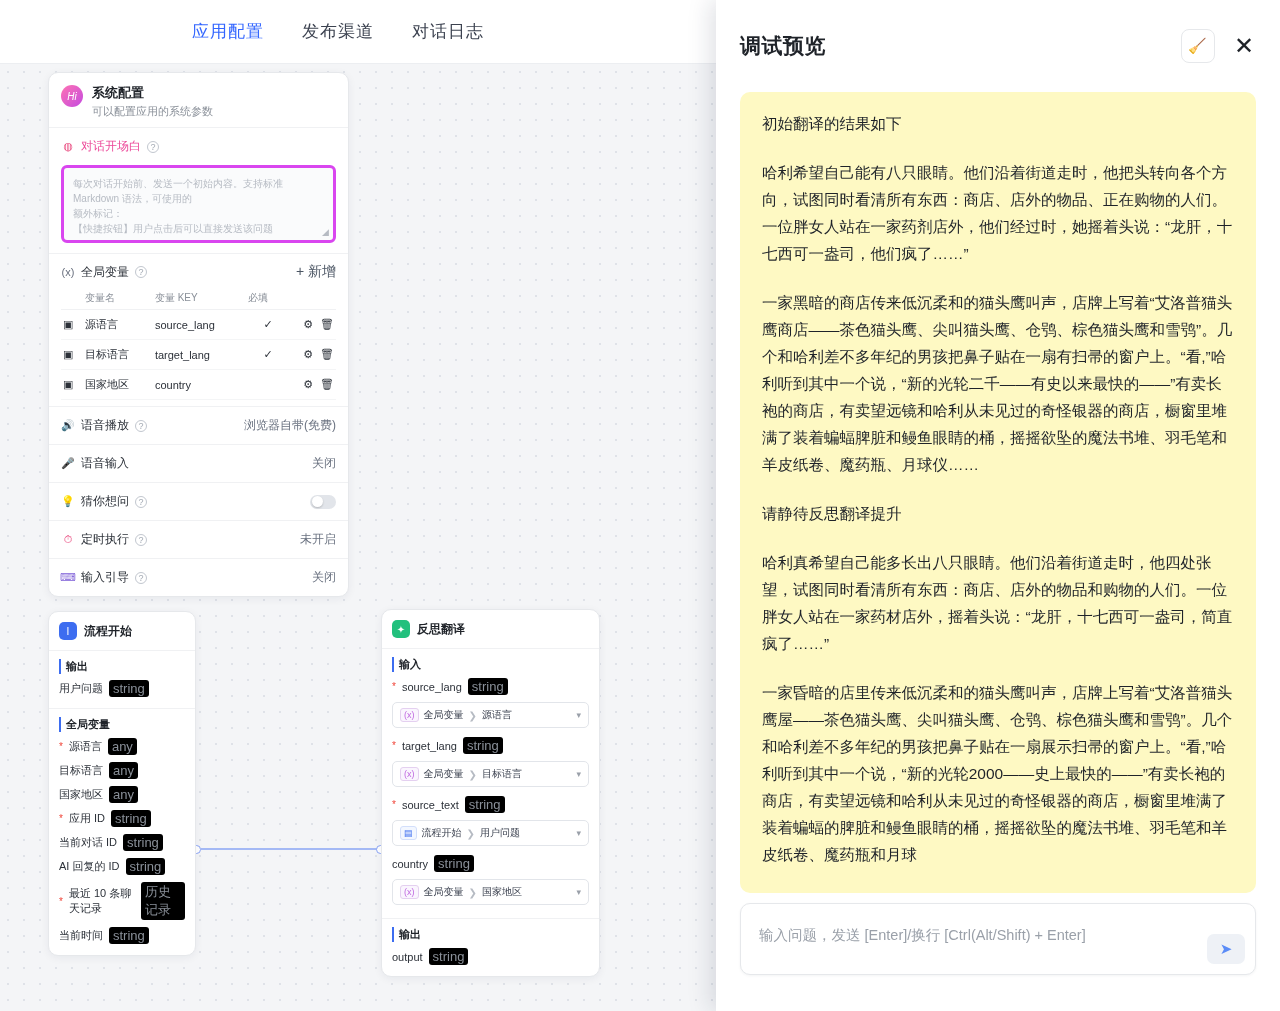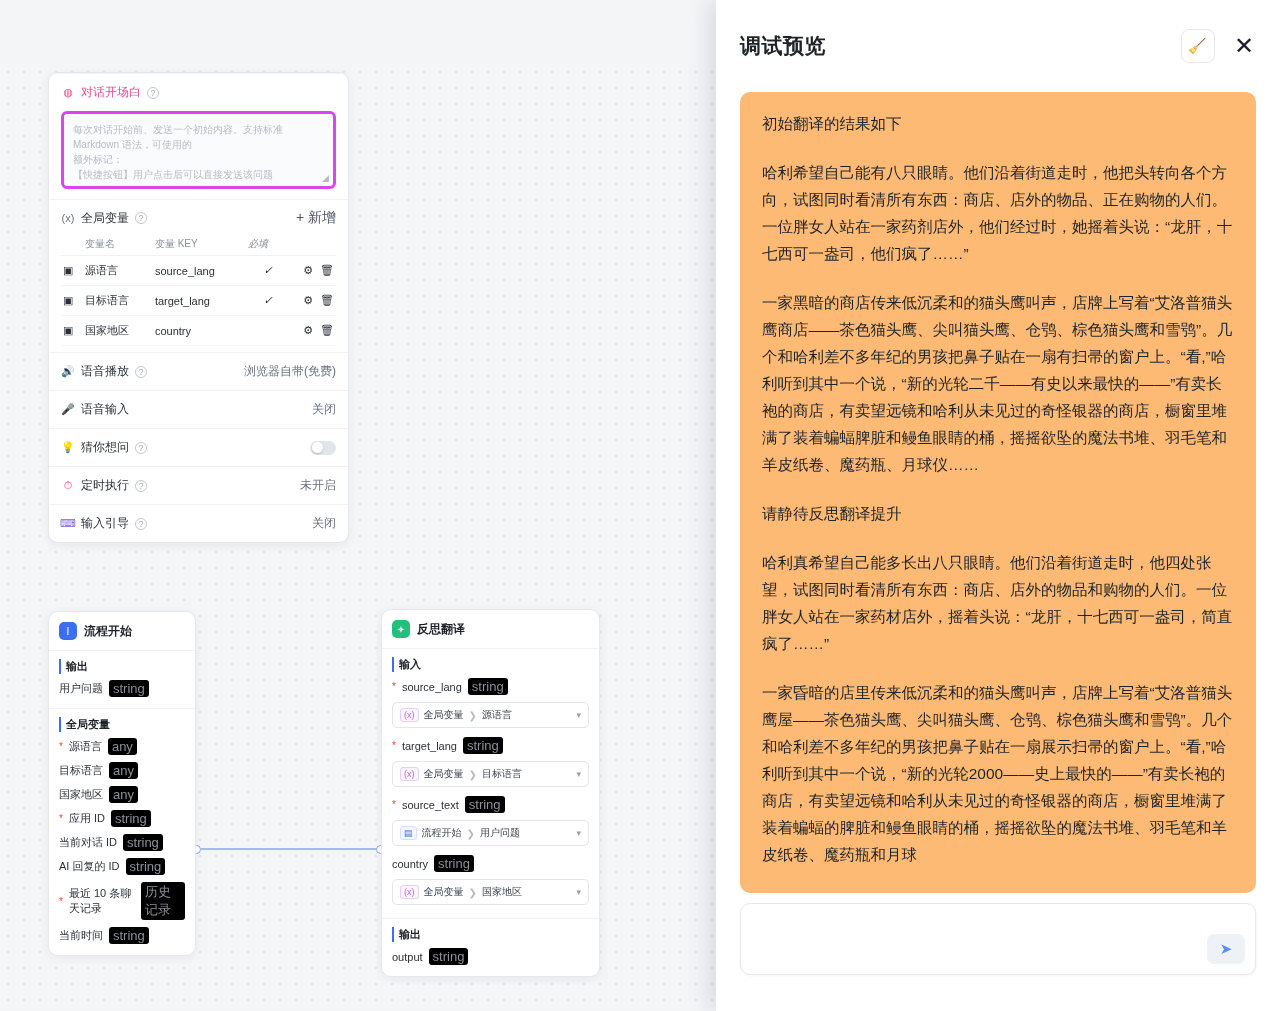--- a/index.html
+++ b/index.html
@@ -96,21 +96,21 @@
   table.vars { width: calc(100% - 24px); margin: 2px 12px 6px 12px; border-collapse: collapse; }
   table.vars th {
     font-size: 10px; color: #8a9099; font-weight: normal; text-align: left;
     padding: 4px 2px; border-bottom: 1px solid #f0f1f3; margin-top: 36px;
   }
   table.vars td {
     font-size: 11px; color: #2b3038; padding: 7px 2px;
     border-bottom: 1px solid #f4f5f6; vertical-align: middle;
   }
   .vcol-icon { width: 22px; color: #9aa0a9; }
-  .vcol-req { width: 44px; text-align: center; font-style: italic; }
+  .vcol-req { width: 44px; text-align: center; }
   .vcol-act { width: 46px; text-align: right; color: #9aa0a9; }
   .vcol-act span { margin-left: 7px; cursor: pointer; }
   .chk { color: #2b3038; font-size: 12px; }
 
   .toggle {
     width: 26px; height: 14px; border-radius: 8px; background: #e2e5ea;
     position: relative; flex: none;
   }
   .toggle::after {
     content: ""; position: absolute; top: 1.5px; left: 2px;
@@ -196,21 +196,21 @@
   .xbtn {
     width: 34px; height: 34px; display: flex; align-items: center; justify-content: center;
     font-size: 24px; color: #1f2329; cursor: pointer; background: none; border: none;
   }
 
   .chat {
     flex: 1; overflow: hidden; position: relative;
     padding: 0 24px;
   }
   .bubble {
-    background: #fdba74;
+    background: #fef9c3;
     border-radius: 10px;
     padding: 18px 22px 24px 22px;
     font-size: 15.5px; line-height: 27px; color: #1f2329;
     height: 100%;
     overflow: hidden;
   }
   .bubble p { margin: 0 0 22px 0; }
 
   .composer {
     flex: none; height: 118px; padding: 10px 24px 22px 24px;
@@ -230,30 +230,42 @@
     width: 38px; height: 30px; border-radius: 7px;
     background: #eef1f6; display: flex; align-items: center; justify-content: center;
     color: #5b8cf7; font-size: 15px; cursor: pointer;
   }
 </style>
 </head>
 <body>
 
 <div class="app">
 
+  <div class="topbar">
+    <div class="tab active">应用配置</div>
+    <div class="tab">发布渠道</div>
+    <div class="tab">对话日志</div>
+  </div>
 
   <div class="canvas">
 
     <svg class="edge" viewBox="0 0 190 10">
       <line x1="5" y1="5" x2="185" y2="5" stroke="#8aa4f5" stroke-width="1.4"></line>
     </svg>
     <div class="dot" style="left:192px; top:781px;"></div>
     <div class="dot" style="left:376px; top:781px;"></div>
 
     <div class="card" id="sysCard">
+      <div class="sys-head">
+        <div class="hi-badge">Hi</div>
+        <div>
+          <div class="sys-title">系统配置</div>
+          <div class="sys-sub">可以配置应用的系统参数</div>
+        </div>
+      </div>
 
       <div class="row" style="border-top:1px solid #f0f1f3;">
         <span class="ico" style="color:#e8467c;">◍</span>
         <span class="open-label">对话开场白</span>
         <span class="qmark">?</span>
       </div>
 
       <div class="prompt-box">
         <div class="prompt-ph">每次对话开始前、发送一个初始内容。支持标准 Markdown 语法，可使用的</div>
         <div class="prompt-ph">额外标记：</div>
@@ -484,17 +496,18 @@
         <p>哈利希望自己能有八只眼睛。他们沿着街道走时，他把头转向各个方向，试图同时看清所有东西：商店、店外的物品、正在购物的人们。一位胖女人站在一家药剂店外，他们经过时，她摇着头说：“龙肝，十七西可一盎司，他们疯了……”</p>
         <p>一家黑暗的商店传来低沉柔和的猫头鹰叫声，店牌上写着“艾洛普猫头鹰商店——茶色猫头鹰、尖叫猫头鹰、仓鸮、棕色猫头鹰和雪鸮”。几个和哈利差不多年纪的男孩把鼻子贴在一扇有扫帚的窗户上。“看,”哈利听到其中一个说，“新的光轮二千——有史以来最快的——”有卖长袍的商店，有卖望远镜和哈利从未见过的奇怪银器的商店，橱窗里堆满了装着蝙蝠脾脏和鳗鱼眼睛的桶，摇摇欲坠的魔法书堆、羽毛笔和羊皮纸卷、魔药瓶、月球仪……</p>
         <p>请静待反思翻译提升</p>
         <p>哈利真希望自己能多长出八只眼睛。他们沿着街道走时，他四处张望，试图同时看清所有东西：商店、店外的物品和购物的人们。一位胖女人站在一家药材店外，摇着头说：“龙肝，十七西可一盎司，简直疯了……”</p>
         <p>一家昏暗的店里传来低沉柔和的猫头鹰叫声，店牌上写着“艾洛普猫头鹰屋——茶色猫头鹰、尖叫猫头鹰、仓鸮、棕色猫头鹰和雪鸮”。几个和哈利差不多年纪的男孩把鼻子贴在一扇展示扫帚的窗户上。“看,”哈利听到其中一个说，“新的光轮2000——史上最快的——”有卖长袍的商店，有卖望远镜和哈利从未见过的奇怪银器的商店，橱窗里堆满了装着蝙蝠的脾脏和鳗鱼眼睛的桶，摇摇欲坠的魔法书堆、羽毛笔和羊皮纸卷、魔药瓶和月球</p>
       </div>
     </div>
 
     <div class="composer">
       <div class="composer-inner">
+        <div class="composer-input">输入问题，发送 [Enter]/换行 [Ctrl(Alt/Shift) + Enter]</div>
         <div class="send">➤</div>
       </div>
     </div>
   </div>
 </div>
 
 </body></html>

